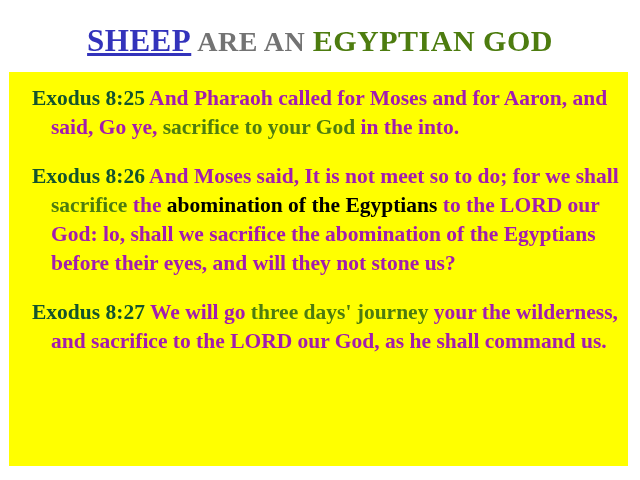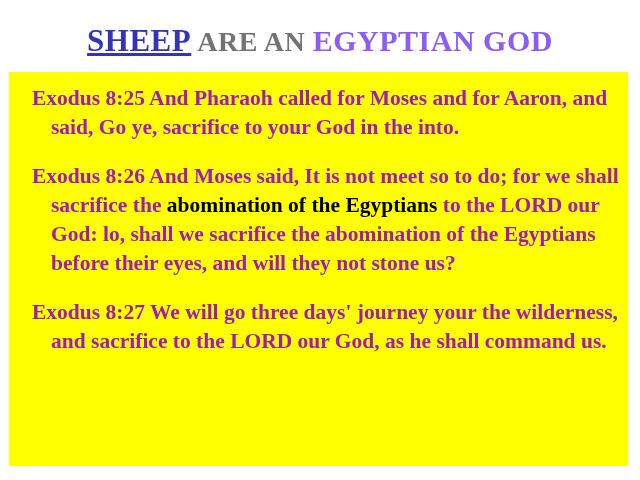--- a/index.html
+++ b/index.html
@@ -37,21 +37,21 @@
   .title .t-sheep {
     color: #3333bb;
     font-size: 31px;
     text-decoration: underline;
   }
   .title .t-mid {
     color: #737373;
     font-size: 28px;
   }
   .title .t-egypt {
-    color: #8b5cf6;
+    color: #4d7c0f;
     font-size: 30px;
     margin-top: 14px;
   }
 
   
   .panel {
     position: absolute;
     left: 9px;
     top: 72px;
     width: 619px;
@@ -68,22 +68,22 @@
     line-height: 29px;
     color: #000000;
     padding-left: 30px;
     text-indent: -19px;
     margin: 0 0 20px 0;
   }
   .verse:last-child {
     margin-bottom: 0;
   }
 
-  .ref      { color: #a21caf; }
-  .hl-blue  { color: #a21caf; }
+  .ref      { color: #14532d; }
+  .hl-blue  { color: #4d7c0f; }
   .hl-red   { color: #000000; }
   .body-txt { color: #a21caf; }
 </style>
 </head>
 <body>
 
 <div class="slide">
 
   <div class="title">
     <span class="t-sheep">SHEEP</span><span class="t-mid"> ARE AN </span><span class="t-egypt">EGYPTIAN GOD</span>

